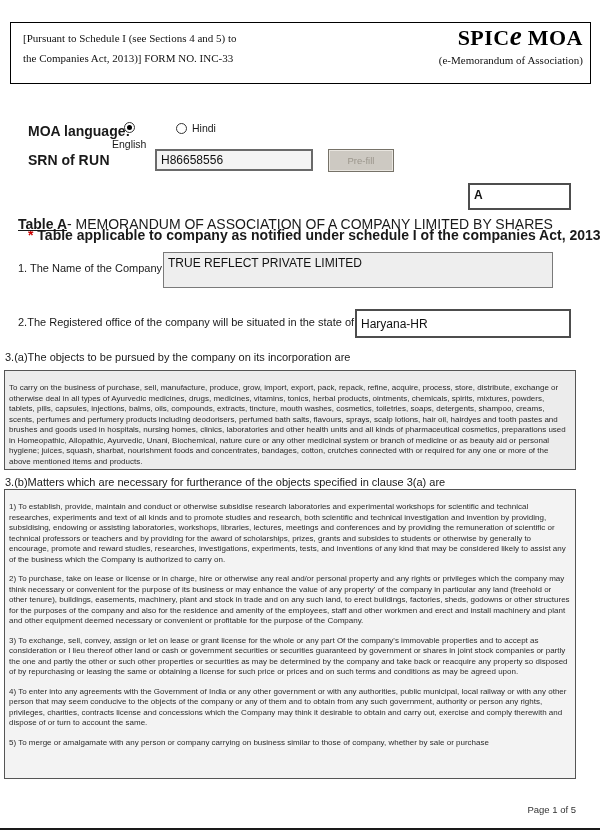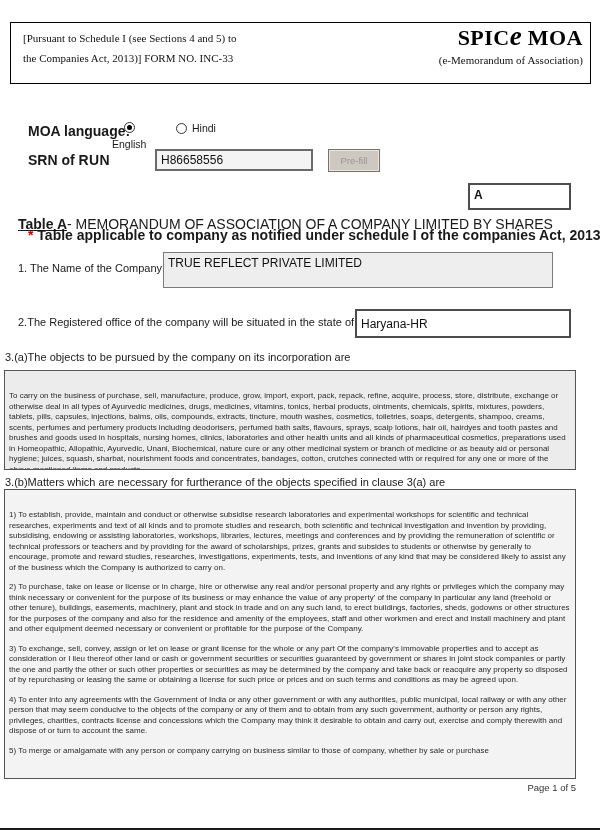--- a/index.html
+++ b/index.html
@@ -95,21 +95,21 @@
     overflow: hidden;
   }
   .field.gray { background: #f4f4f4; }
   .field.white { background: #ffffff; border-color: #4d4d4d; }
   .field.vcenter { display: flex; align-items: center; padding-left: 4px; }
   .field.topleft { padding: 3px 0 0 4px; }
 
   .btn-prefill {
     position: absolute;
     left: 328px; top: 149px;
-    width: 52px; height: 23px;
+    width: 66px; height: 23px;
     background: #cdc9c2;
     border: 1px solid #767268;
     box-shadow: inset 0 0 0 1px #e9e6e0;
     color: #9b968c;
     font-size: 9.5px;
     display: flex; align-items: center; justify-content: center;
     cursor: default;
   }
 
   .req { color: #cc0000; font-weight: bold; }
@@ -118,30 +118,30 @@
 
   
   .bigbox {
     position: absolute;
     left: 4px;
     width: 572px;
     border: 1px solid #555555;
     font-size: 8px;
     line-height: 10.5px;
     color: #2b2b2b;
-    padding: 20px 4px;
+    padding: 12px 4px;
     overflow: hidden;
   }
   .bigbox.first { top: 370px; height: 100px; background: #ececec; }
   .bigbox.second { top: 489px; height: 290px; background: #f3f3f3; }
   .bigbox p { margin: 0 0 9px 0; }
 
   .page-indicator {
     position: absolute;
-    right: 24px; top: 782px;
+    right: 24px; top: 804px;
     font-size: 9.5px;
     color: #333333;
   }
 
   .bottom-edge {
     position: absolute;
     left: 0; bottom: 0;
     width: 100%; height: 2px;
     background: #1a1a1a;
   }

